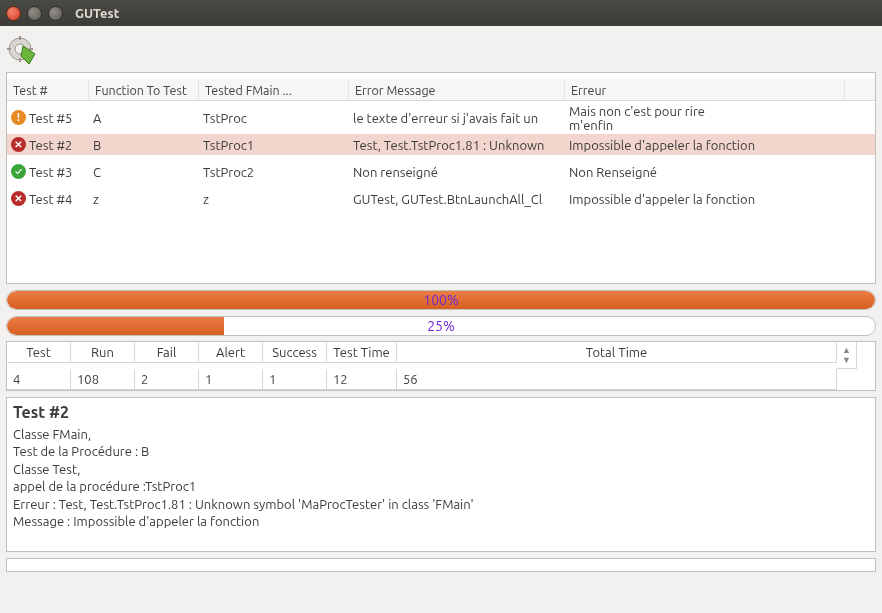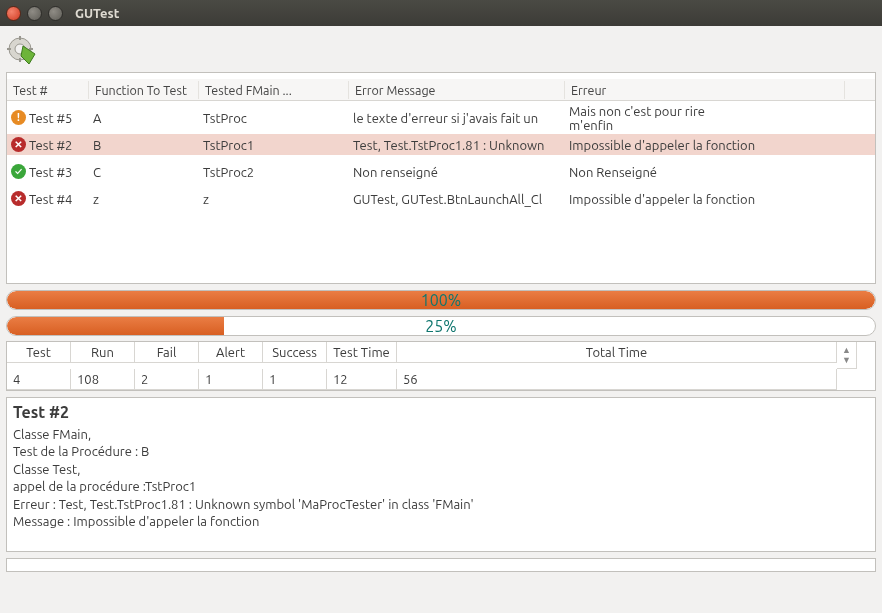--- a/index.html
+++ b/index.html
@@ -96,21 +96,21 @@
 }
 .progress-bar {
   height:100%;
   background:linear-gradient(#ea7d44, #d85f22);
   border-radius:10px 0 0 10px;
 }
 .progress-bar.full { border-radius:10px; }
 .progress-label {
   position:absolute; inset:0;
   display:flex;align-items:center;justify-content:center;
-  font-size:16px;color:#0f766e;
+  font-size:14px;color:#6d28d9;
 }
 .summary-table {
   margin-top:5px;
   border:1px solid #c2c0bc;
   background:#fff;
   font-size:13px;
 }
 .sum-head, .sum-row {
   display:grid;
   grid-template-columns: 64px 64px 64px 64px 64px 70px 440px 20px;

